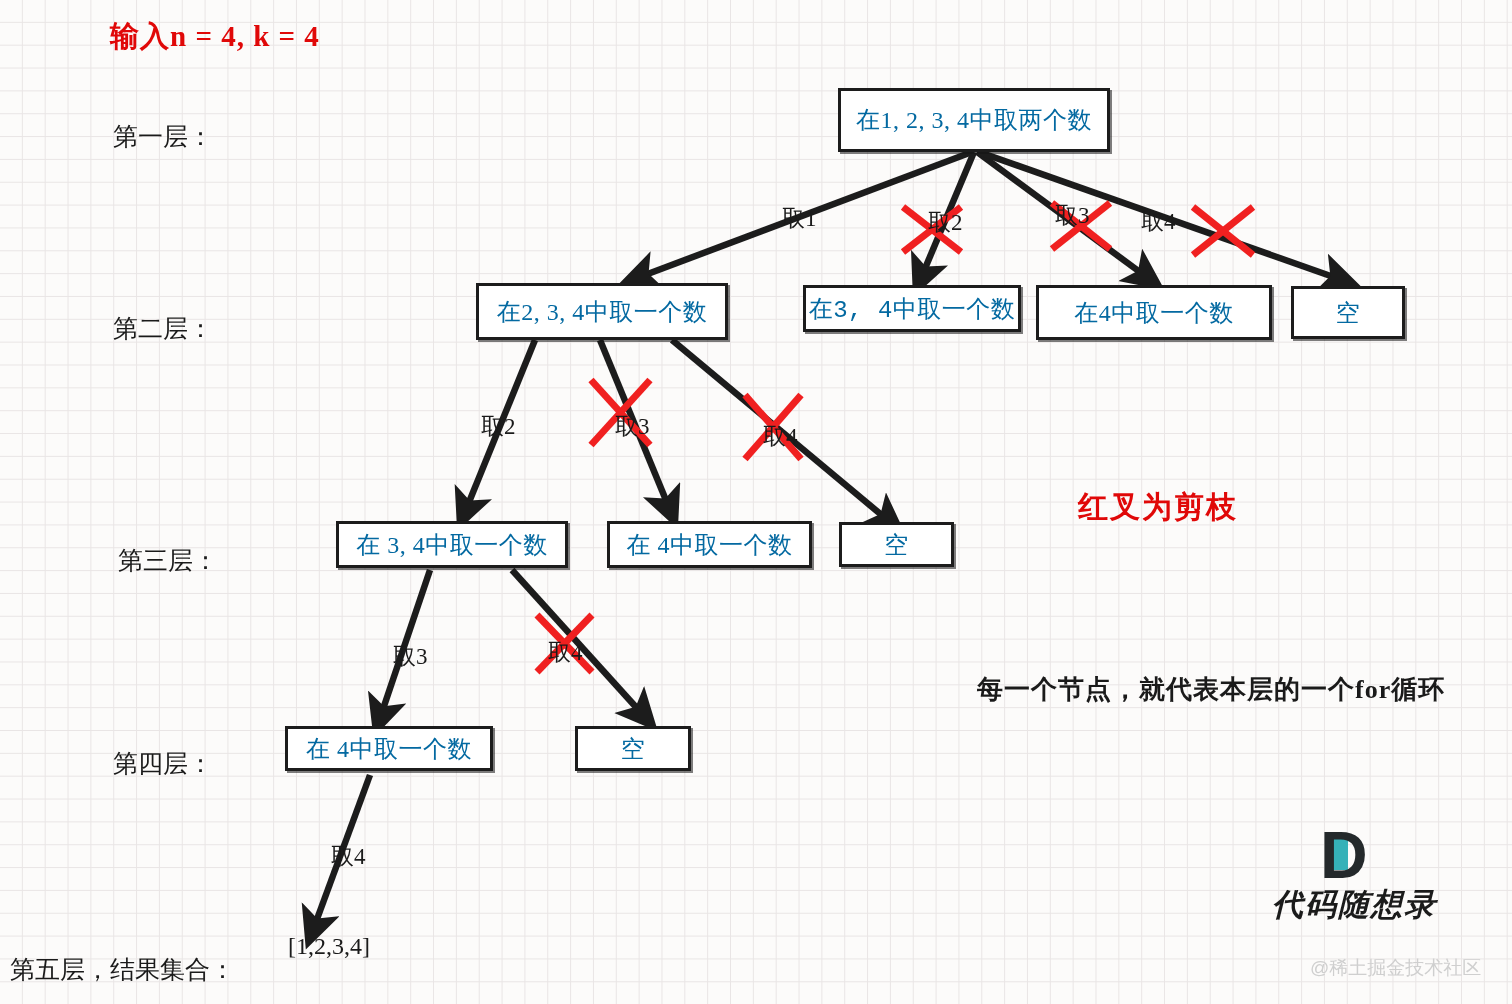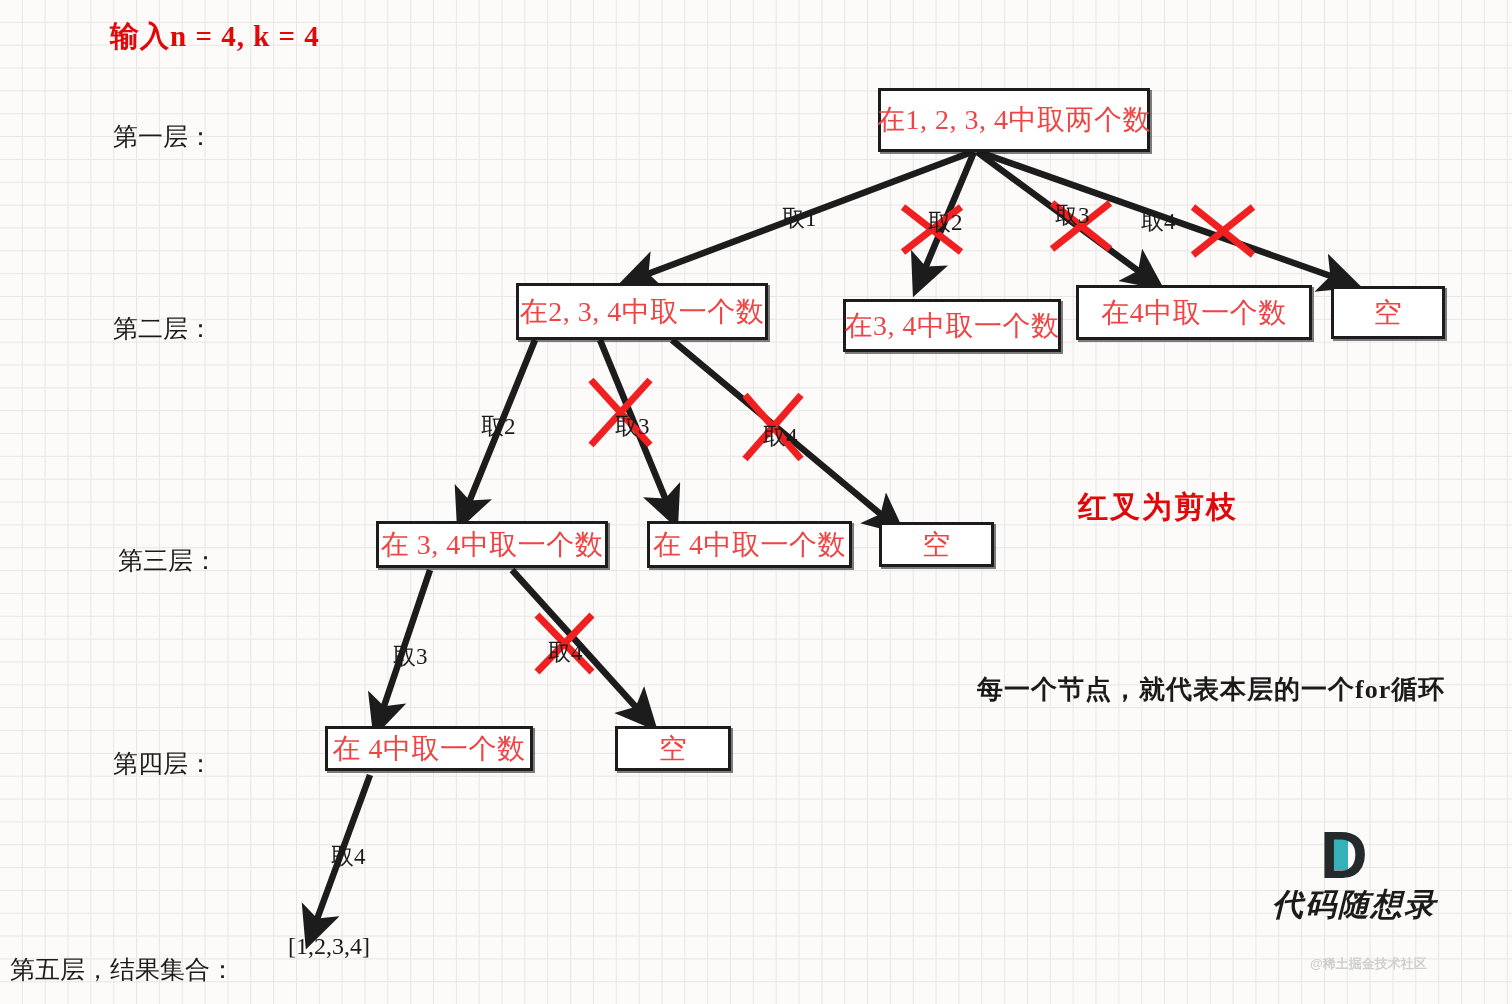--- a/index.html
+++ b/index.html
@@ -29,26 +29,25 @@
   }
 
   .node {
     position: absolute;
     box-sizing: border-box;
     background: #ffffff;
     border: 3px solid #1c1c1c;
     display: flex;
     align-items: center;
     justify-content: center;
-    color: #ef4444;
-    font-size: 28px;
+    color: #0369a1;
+    font-size: 24px;
     letter-spacing: 0.5px;
     white-space: nowrap;
     box-shadow: 2px 2px 0 rgba(20,20,20,0.55);
-    margin-left: 40px;
   }
 
   .layer-label {
     position: absolute;
     font-size: 25px;
     color: #1a1a1a;
     white-space: nowrap;
     margin-top: 20px;
   }
 
@@ -138,25 +137,24 @@
     font-style: italic;
     font-size: 31px;
     color: #1b1b1b;
     letter-spacing: 2px;
     white-space: nowrap;
   }
   #watermark {
     position: absolute;
     left: 1310px;
     top: 955px;
-    font-size: 13px;
+    font-size: 19px;
     color: #cfcfcf;
     white-space: nowrap;
     font-family: "Liberation Sans", sans-serif;
-    font-weight: bold;
   }
 </style>
 </head>
 <body>
 
 <div id="canvas">
 
   <svg id="edges" viewBox="0 0 1512 1004">
     <defs>
       <marker id="ah" markerWidth="9" markerHeight="9" refX="3.4" refY="3.1" orient="auto" markerUnits="strokeWidth">
@@ -219,21 +217,21 @@
 
   <div class="layer-label" style="left:113px; top:100px;">第一层：</div>
   <div class="layer-label" style="left:113px; top:292px;">第二层：</div>
   <div class="layer-label" style="left:118px; top:524px;">第三层：</div>
   <div class="layer-label" style="left:113px; top:727px;">第四层：</div>
   <div class="layer-label" style="left:10px; top:933px;">第五层，结果集合：</div>
 
   <div class="node" style="left:838px; top:88px; width:272px; height:64px;">在1, 2, 3, 4中取两个数</div>
 
   <div class="node" style="left:476px; top:283px; width:252px; height:57px;">在2, 3, 4中取一个数</div>
-  <div class="node" style="left:803px; top:299px; width:218px; height:53px;">在3, 4中取一个数</div>
+  <div class="node" style="left:803px; top:285px; width:218px; height:47px;font-family:Liberation Mono, monospace;">在3, 4中取一个数</div>
   <div class="node" style="left:1036px; top:285px; width:236px; height:55px;">在4中取一个数</div>
   <div class="node" style="left:1291px; top:286px; width:114px; height:53px;">空</div>
 
   <div class="node" style="left:336px; top:521px; width:232px; height:47px;">在 3, 4中取一个数</div>
   <div class="node" style="left:607px; top:521px; width:205px; height:47px;">在 4中取一个数</div>
   <div class="node" style="left:839px; top:522px; width:115px; height:45px;">空</div>
 
   <div class="node" style="left:285px; top:726px; width:208px; height:45px;">在 4中取一个数</div>
   <div class="node" style="left:575px; top:726px; width:116px; height:45px;">空</div>
 

